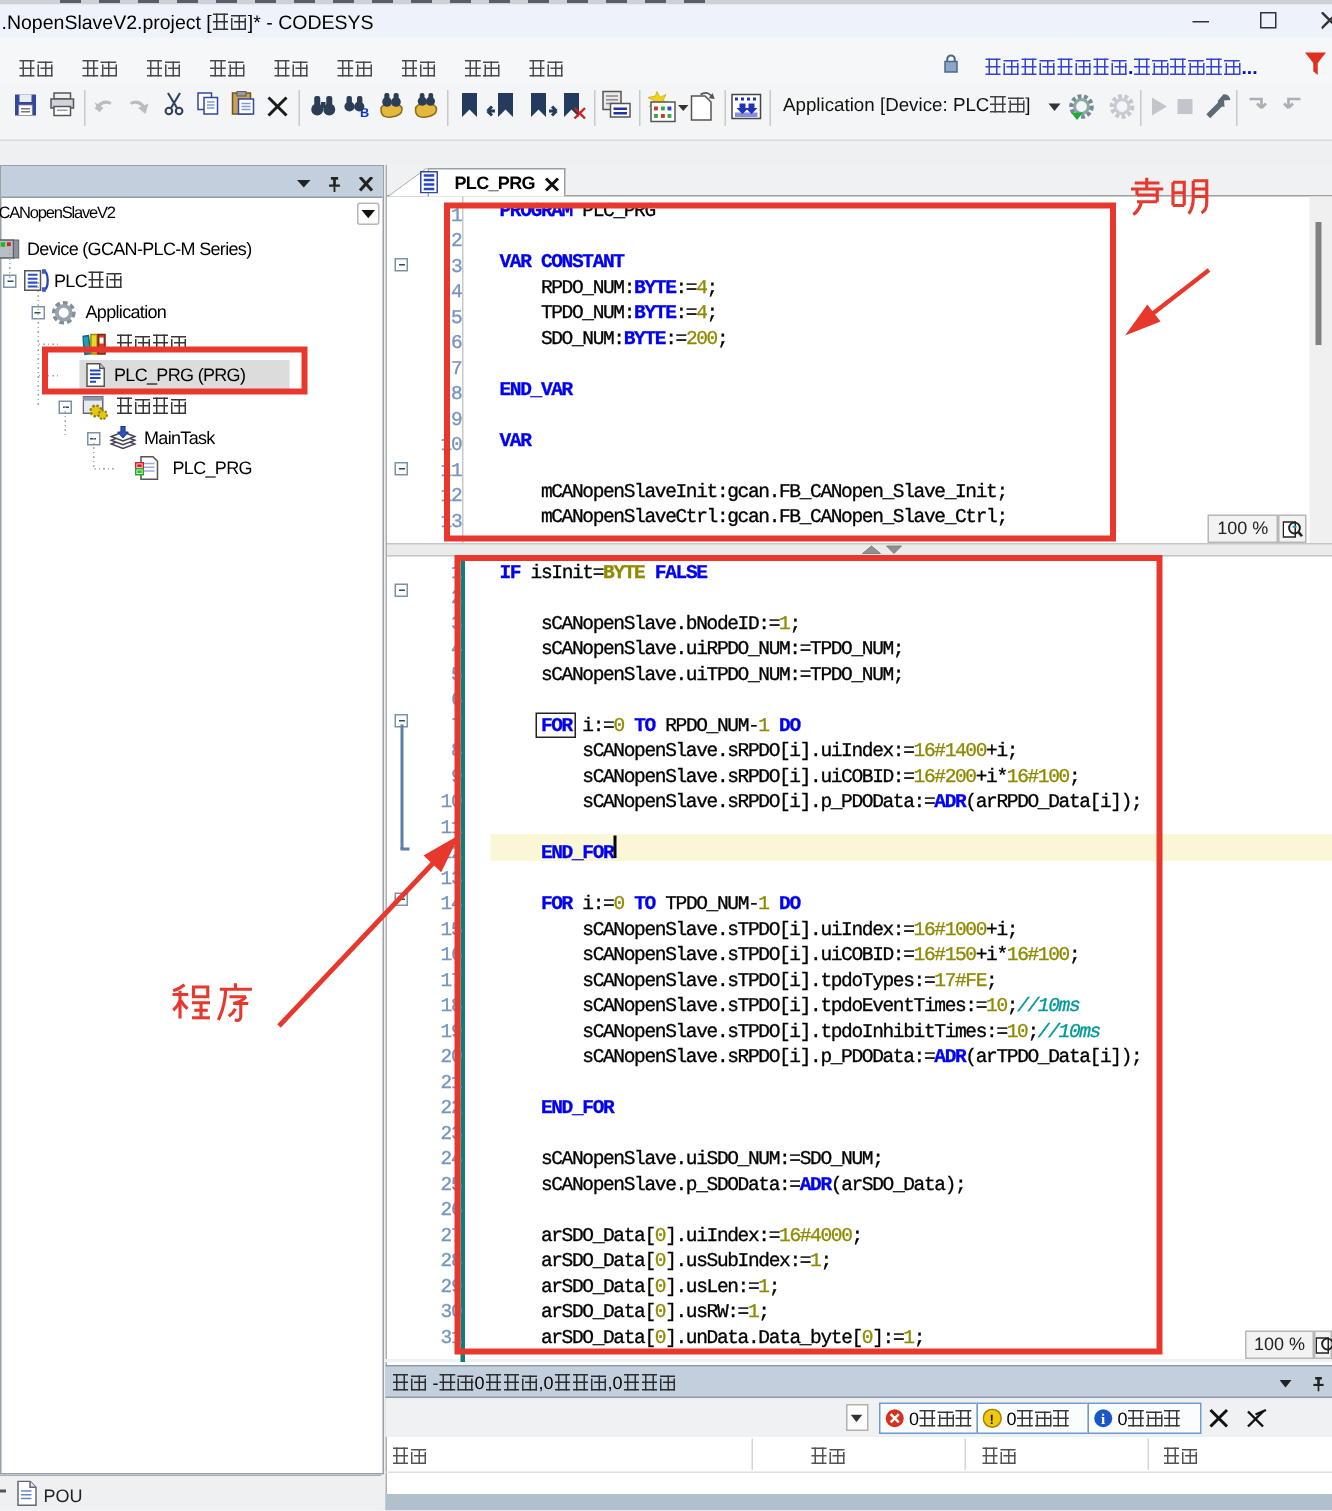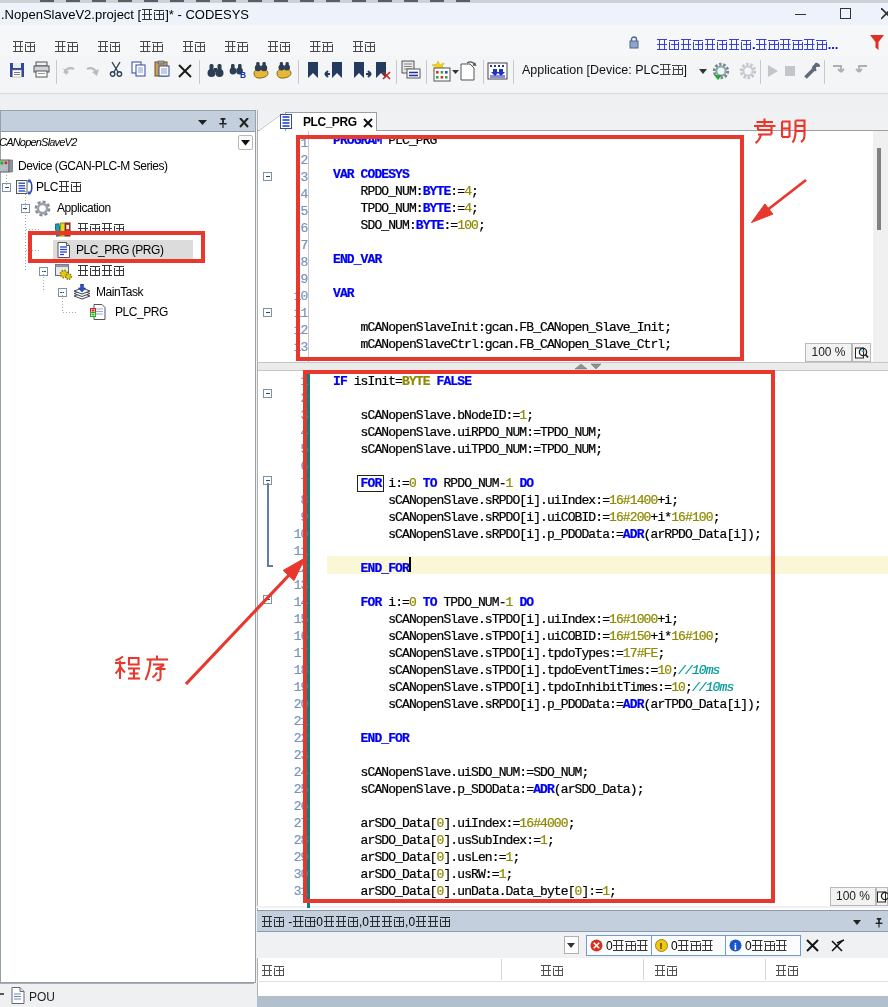--- a/index.html
+++ b/index.html
@@ -257,21 +257,21 @@
       <rect x="22.6" y="0" width="4.8" height="1.8" stroke="none"></rect>
       <line x1="25" y1="1" x2="25" y2="5.4" stroke-width="1.8"></line>
       <rect x="21.4" y="5" width="7.2" height="1.5" stroke="none"></rect>
       <line x1="25" y1="6.5" x2="25" y2="10" stroke-width="1.2"></line>
     </g>
     <g stroke="#222" stroke-width="2">
       <line x1="42" y1="0" x2="50" y2="9"></line>
       <line x1="50" y1="0" x2="42" y2="9"></line>
     </g>
   </svg>
-<div class="abs" style="left:-1px;top:136px;font-style:italic;font-size:11px;letter-spacing:-0.8px;color:#000">CANopenSlaveV2</div>
+<div class="abs" style="left:-1px;top:136px;font-size:11px;letter-spacing:-0.8px;color:#000">CANopenSlaveV2</div>
 <div class="abs" style="left:238px;top:135px;width:15px;height:15px;background:#fdfdfd;border:1px solid #b8b8b8;border-radius:2px"></div>
 <svg class="abs" style="left:241px;top:140px" width="10" height="6">
     <path d="M0 0 l9 0 -4.5 5.5 z" fill="#111"></path>
   </svg>
 
 <svg class="ic" style="left:-2px;top:158px" width="16" height="16">
     <rect x="1" y="2" width="10" height="12" fill="#b9bec4" stroke="#5a5f66"></rect>
     <rect x="11" y="2" width="3.5" height="12" fill="#8d939b" stroke="#5a5f66" stroke-width=".6"></rect>
     <rect x="2.4" y="3.5" width="3" height="3" fill="#1fb423"></rect>
     <rect x="6.6" y="3.5" width="2.6" height="2.6" fill="#c8281e"></rect>
@@ -407,24 +407,24 @@
 6
 7
 8
 9
 10
 11
 12
 13</pre>
 <pre class="abs" style="left:333px;top:132px;color:#000"><b class="k">PROGRAM</b> PLC_PRG
 
-<b class="k">VAR CODESYS</b>
+<b class="k">VAR CONSTANT</b>
     RPDO_NUM:<b class="k">BYTE</b>:=<span class="n">4</span>;
     TPDO_NUM:<b class="k">BYTE</b>:=<span class="n">4</span>;
-    SDO_NUM:<b class="k">BYTE</b>:=<span class="n">100</span>;
+    SDO_NUM:<b class="k">BYTE</b>:=<span class="n">200</span>;
 
 <b class="k">END_VAR</b>
 
 <b class="k">VAR</b>
 
     mCANopenSlaveInit:gcan.FB_CANopen_Slave_Init;
     mCANopenSlaveCtrl:gcan.FB_CANopen_Slave_Ctrl;</pre>
 <div class="exp" style="left:263px;top:172px"></div>
 <div class="exp" style="left:263px;top:308px"></div>
 

